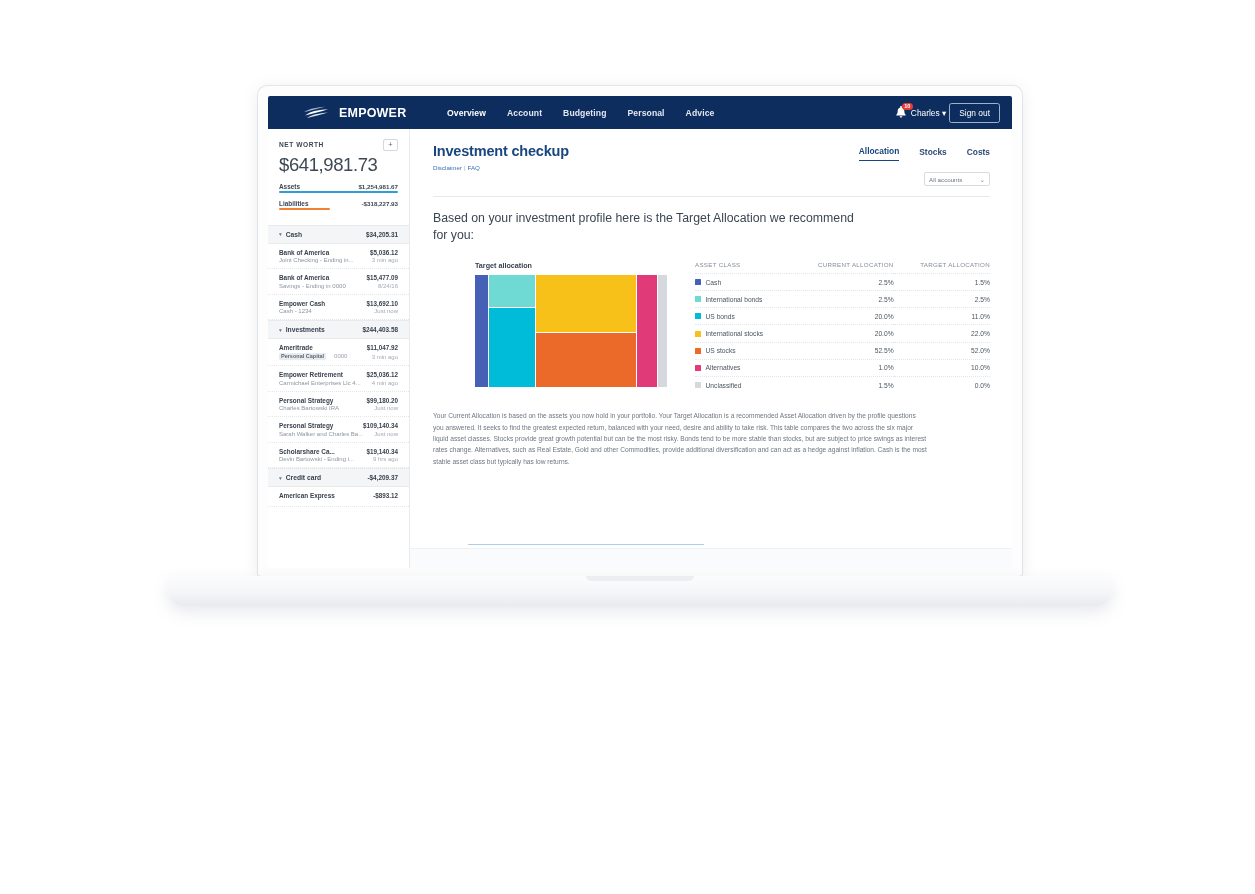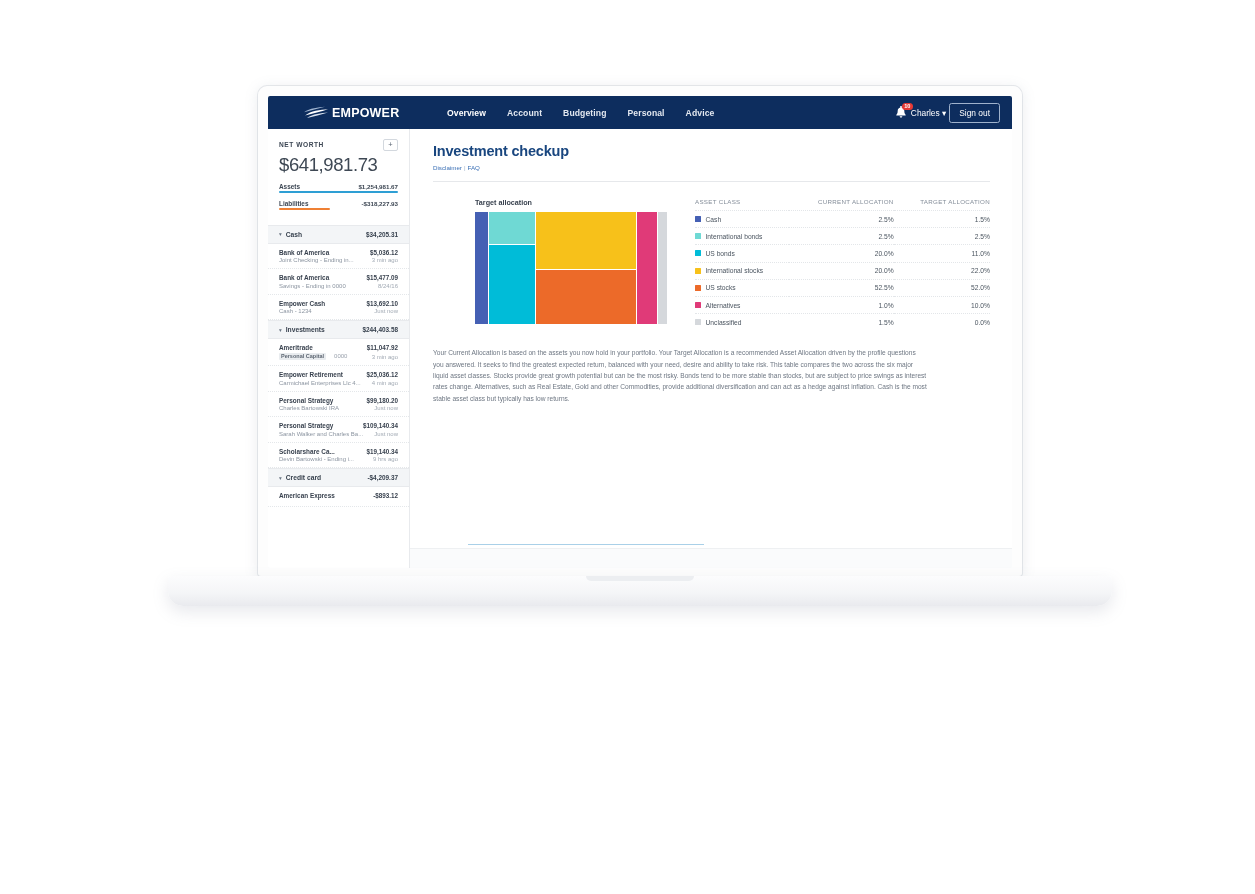--- a/index.html
+++ b/index.html
@@ -37,21 +37,21 @@
     position: absolute; left: 50%; top: 0; transform: translateX(-50%);
     width: 108px; height: 5px;
     background: #eceef1; border-radius: 0 0 6px 6px;
   }
 
   
   .app-header {
     height: 33px; background: #0d2d5e;
     display: flex; align-items: center; position: relative;
   }
-  .brand { display: flex; align-items: center; gap: 2px; width: 157px; padding-left: 36px; }
+  .brand { display: flex; align-items: center; gap: 9px; width: 157px; padding-left: 36px; }
   .brand-wave { display: block; }
   .brand-text {
     color: #fff; font-weight: bold; font-size: 12.5px; letter-spacing: .2px;
   }
   .main-nav { display: flex; align-items: flex-start; gap: 21px; margin-left: 22px; }
   .main-nav a {
     color: #ffffff; font-size: 8.6px; text-decoration: none; font-weight: bold;
     letter-spacing: .1px; white-space: nowrap;
   }
   .main-nav a.dim { color: #e3e8f0; font-weight: bold; }
@@ -390,24 +390,38 @@
         <main class="content">
           <div class="content-inner">
 
             <div class="page-head">
               <div>
                 <h1 class="page-title">Investment checkup</h1>
                 <div class="page-links">
                   <a href="#">Disclaimer</a><span class="sep">|</span><a href="#">FAQ</a>
                 </div>
               </div>
+              <div>
+                <div class="subtabs">
+                  <div class="subtab active">Allocation</div>
+                  <div class="subtab">Stocks</div>
+                  <div class="subtab">Costs</div>
+                </div>
+                <div class="select-wrap">
+                  <div class="acct-select">
+                    <span>All accounts</span>
+                    <span>⌄</span>
+                  </div>
+                </div>
+              </div>
             </div>
 
             <hr class="hr">
 
+            <p class="lead">Based on your investment profile here is the Target Allocation we recommend for you:</p>
 
             <div class="chart-area">
               <div class="chart-col">
                 <div class="chart-label">Target allocation</div>
                 <div class="treemap" id="treemap">
                     <div class="tm-col" style="width: 6.5%;">
                       <div class="tm-cell" title="Cash" style="background: rgb(69, 96, 180); height: 100%;"></div>
                     </div>
                     <div class="tm-col" style="width: 24%;">
                       <div class="tm-cell" title="International bonds" style="background: rgb(111, 217, 212); height: 29%;"></div>

